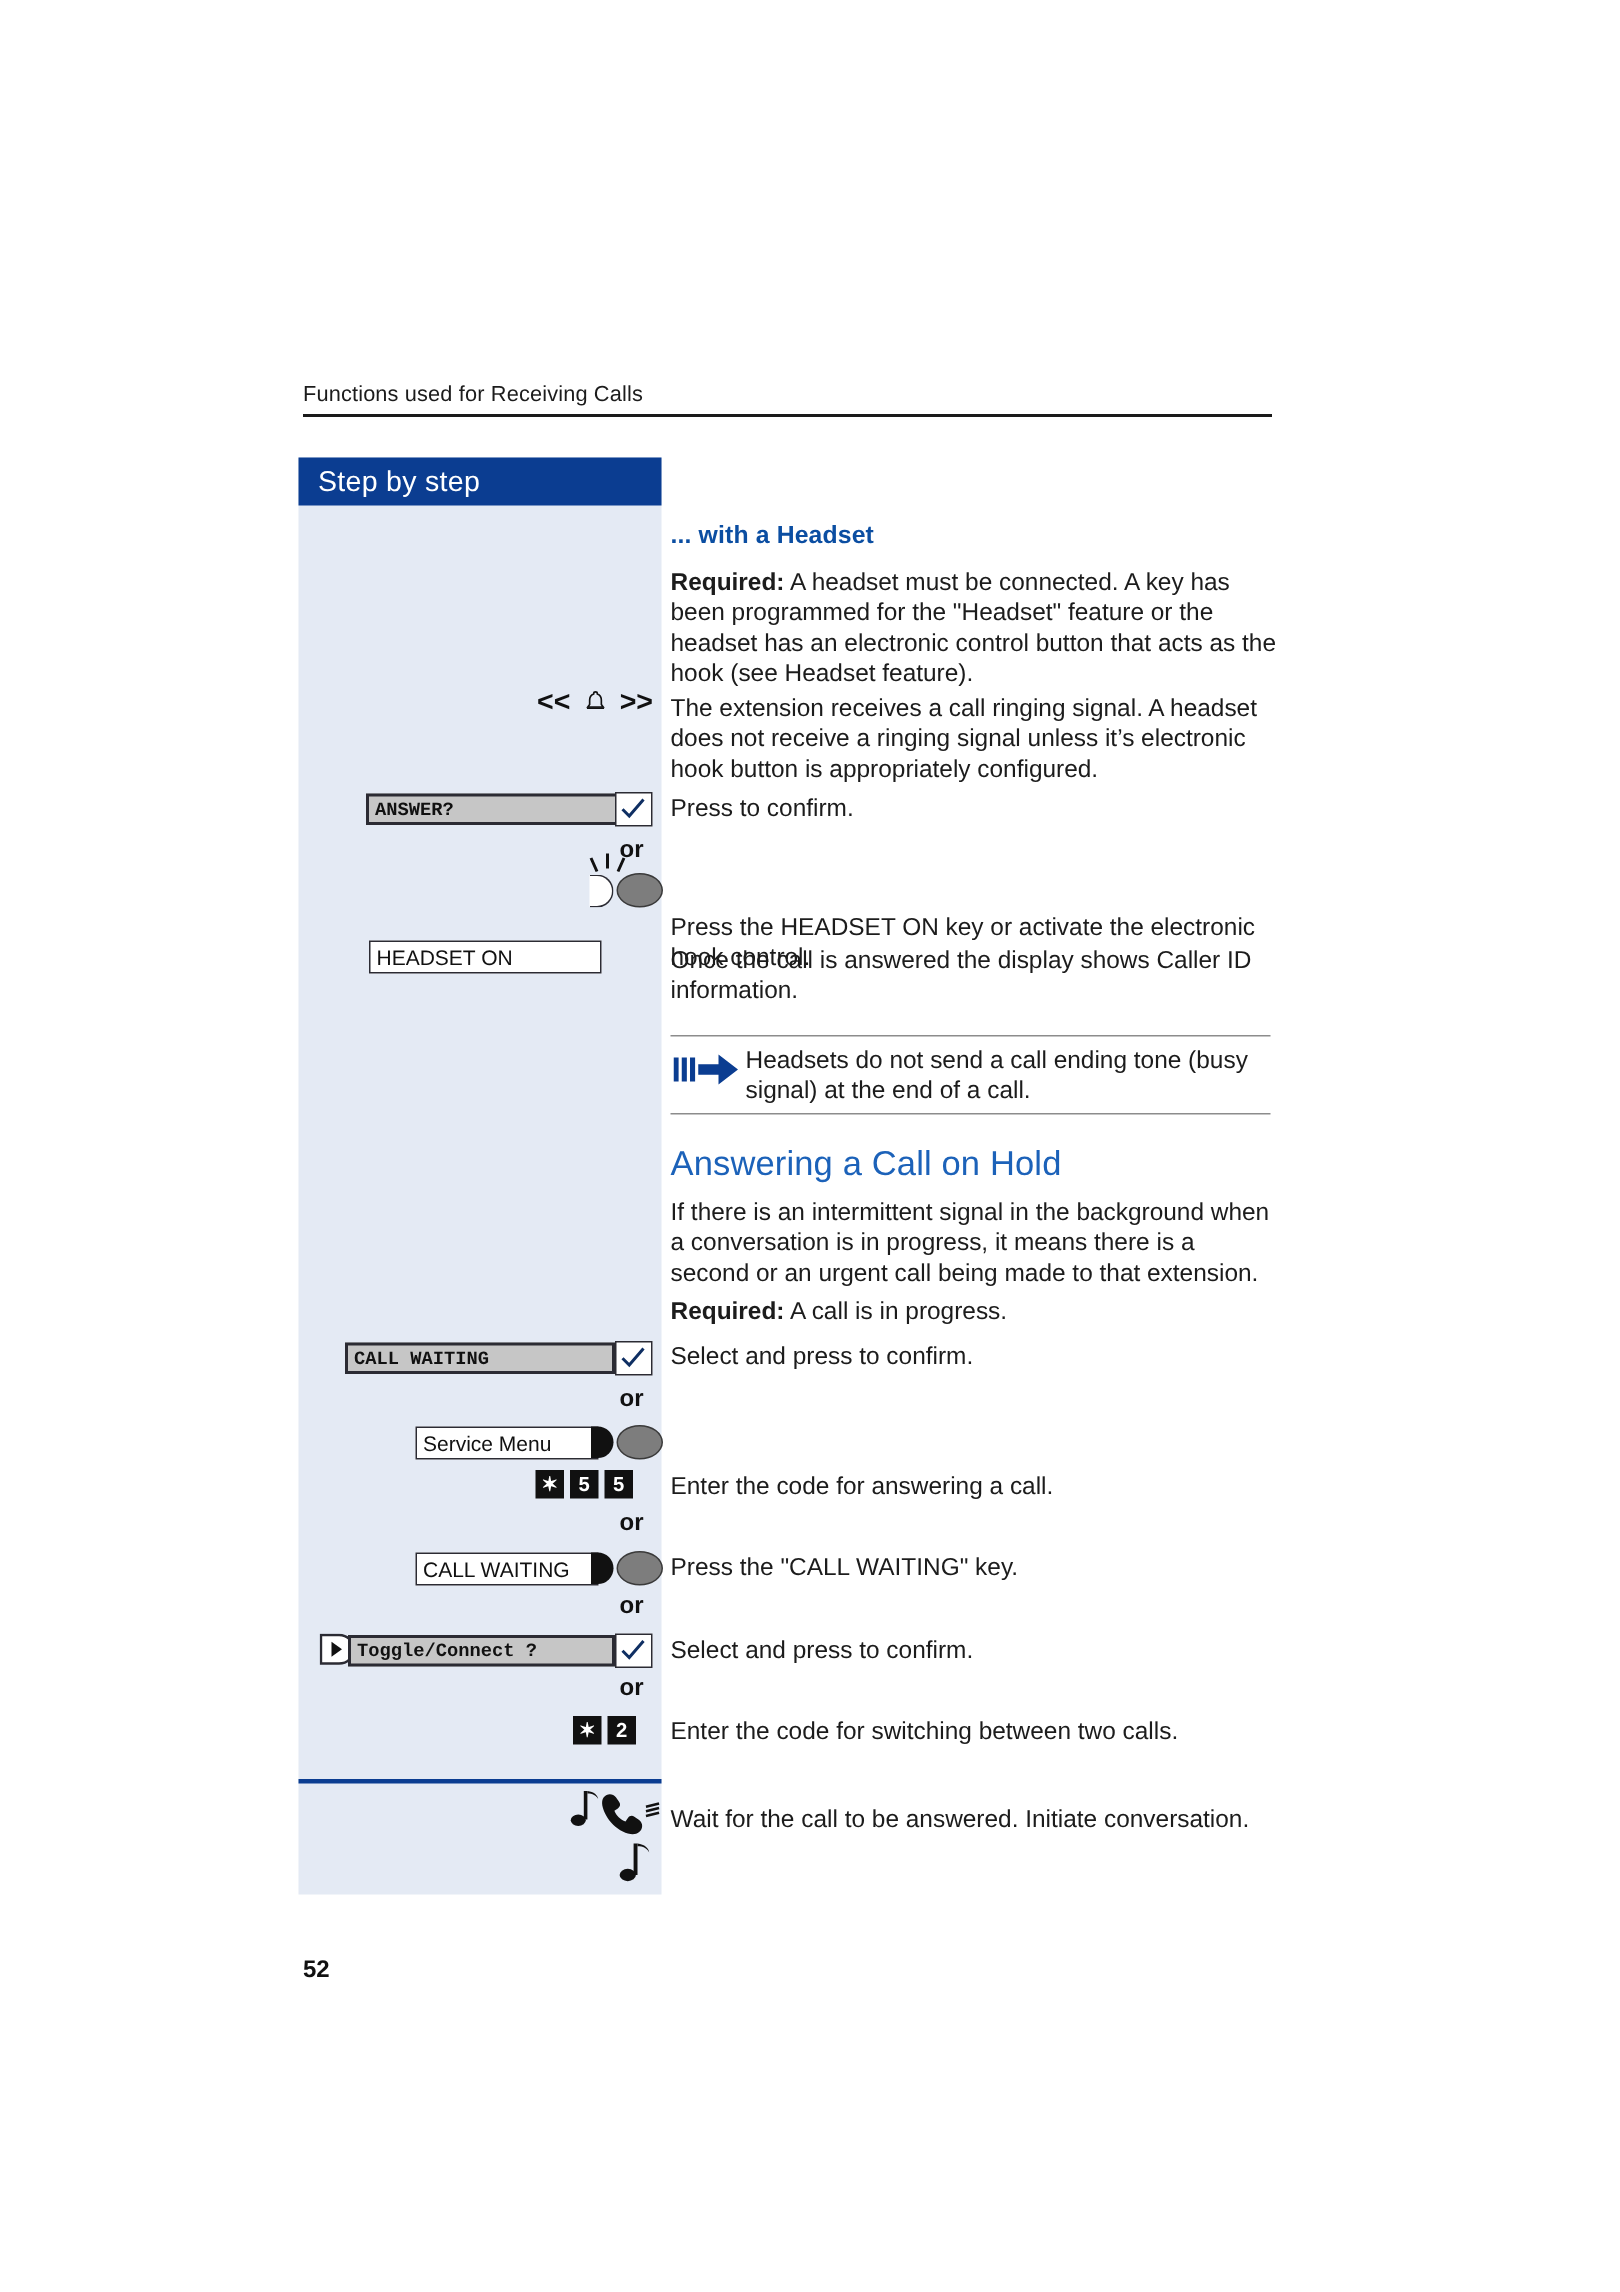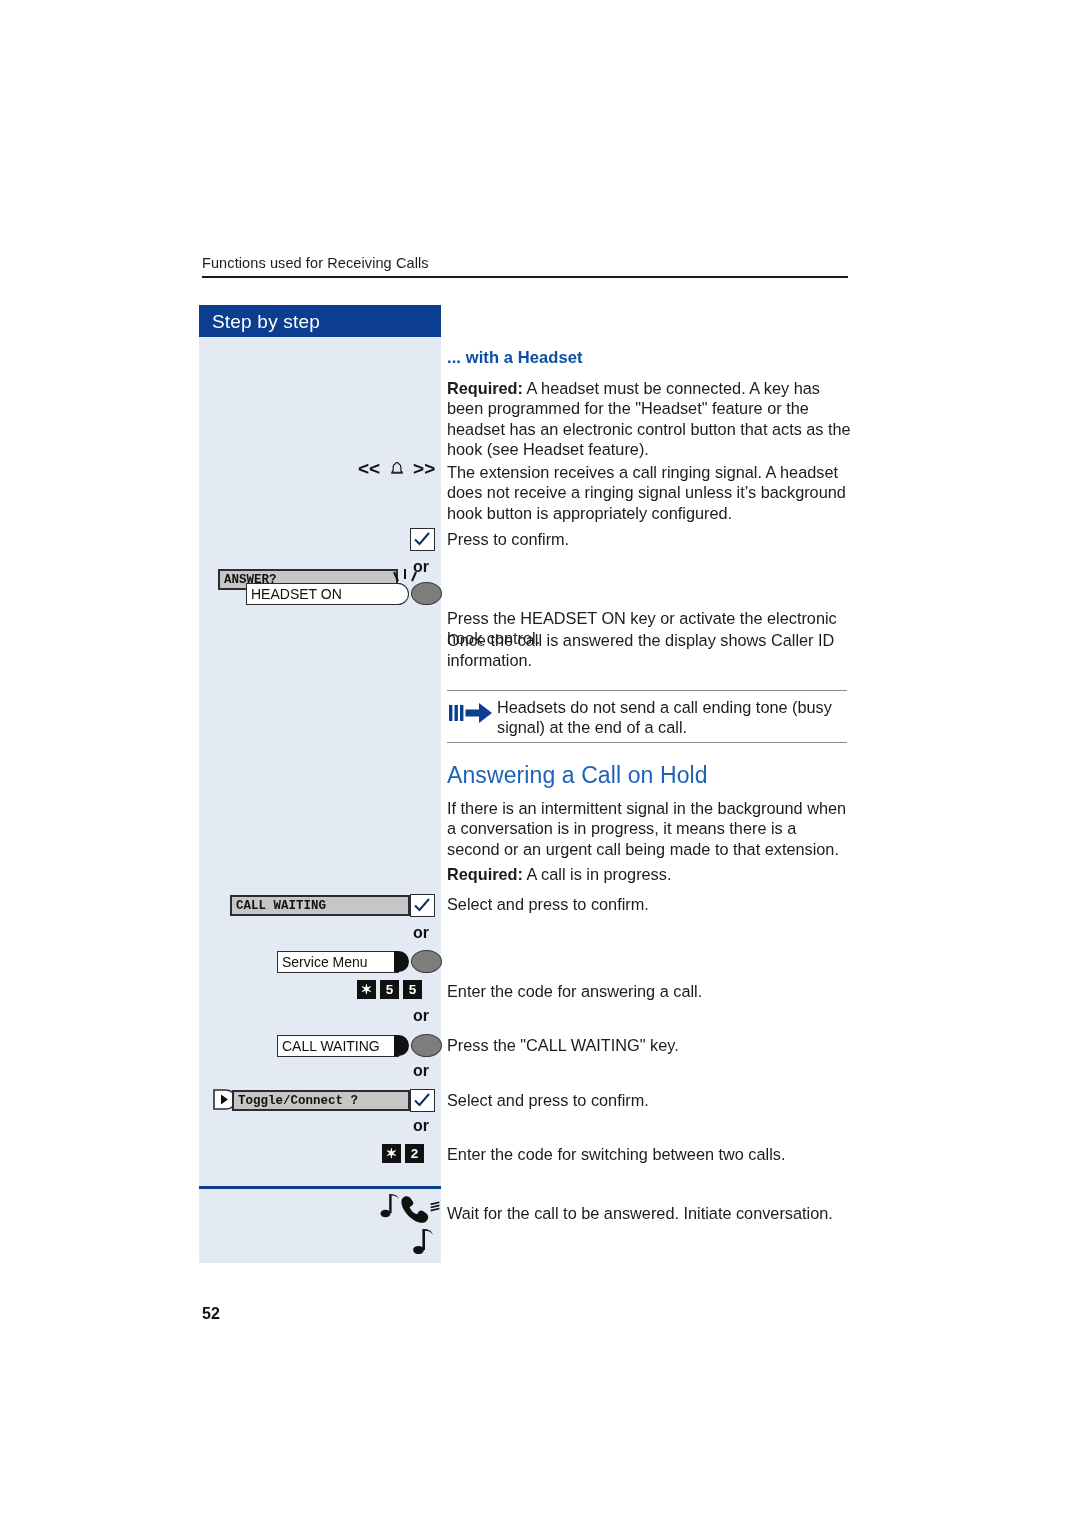--- a/index.html
+++ b/index.html
@@ -135,51 +135,51 @@
   <div class="sb-head">
     <span>Step by step</span>
   </div>
   <div class="sb-rule"></div>
   <div class="pagenum">52</div>
 
   <div class="col h2" style="top:348px;">... with a Headset</div>
 
   <p class="body col" style="top:378px;"><span class="b">Required:</span><span> A headset must be connected. A key has been programmed for the "Headset" feature or the headset has an electronic control button that acts as the hook (see Headset feature).</span></p>
 
-  <p class="body col" style="top:462px;">The extension receives a call ringing signal. A headset does not receive a ringing signal unless it’s background hook button is appropriately configured.</p>
+  <p class="body col" style="top:462px;">The extension receives a call ringing signal. A headset does not receive a ringing signal unless it’s electronic hook button is appropriately configured.</p>
 
   <p class="body col" style="top:529px;">Press to confirm.</p>
 
   <p class="body col" style="top:583px;margin-top:25px;">Press the HEADSET ON key or activate the electronic hook control.</p>
 
   <p class="body col" style="top:630px;">Once the call is answered the display shows Caller ID information.</p>
 
   <div class="w" style="left:358px;top:458px;">
     <span style="font-size:19px;font-weight:bold;color:#111;">&lt;&lt;</span>
     <svg width="20" height="20" viewBox="0 0 20 20" style="vertical-align:-4px;margin:0 2px;">
       <path d="M10 3.2c-.7 0-1.2.5-1.2 1.1 0 .1 0 .2 0 .3C7.2 5.2 6.1 6.8 6.1 8.6v3.1l-1.2 1.6h10.2l-1.2-1.6V8.6c0-1.8-1.1-3.4-2.7-4 0-.1 0-.2 0-.3 0-.6-.5-1.1-1.2-1.1z" fill="none" stroke="#111" stroke-width="1.1"></path>
       <path d="M4.3 14.1h11.4" stroke="#111" stroke-width="1.2" fill="none"></path>
     </svg>
     <span style="font-size:19px;font-weight:bold;color:#111;">&gt;&gt;</span>
   </div>
 
-  <div class="w" style="left:218px;top:529px;width:180px;margin-top:40px;">
+  <div class="w" style="left:244px;top:529px;width:180px;">
     <div class="dispbar" style="position:relative;width:180px;">
       <span>ANSWER?</span>
     </div>
   </div>
   <div class="w okkey" style="left:410px;top:528px;">
     <svg width="22" height="20" viewBox="0 0 22 20">
       <path d="M4 10.5 L8.5 15 L18 4" fill="none" stroke="#0f2f63" stroke-width="2"></path>
     </svg>
   </div>
   <div class="or" style="left:413px;top:558px;">or</div>
 
   <div class="w" style="left:246px;top:583px;width:155px;">
-    <div class="keylabel" style="position:relative;width:155px;">
+    <div class="keylabel" style="position:relative;width:155px;margin-top:44px;">
       <span>HEADSET ON</span>
     </div>
   </div>
   <div class="w" style="left:393px;top:583px;width:16px;height:22px;background:#fff;border:1.8px solid #2b2b33;border-left:none;border-radius:0 11px 11px 0;box-sizing:border-box;"></div>
   <svg class="w" style="left:392px;top:565px;" width="34" height="20" viewBox="0 0 34 20">
     <path d="M6 16 L2 7 M13 14 L13 4 M20 16 L24 7" stroke="#111" stroke-width="2" fill="none"></path>
   </svg>
   <div class="w keylamp" style="left:411px;top:582px;"></div>
 
   <div class="note-rule" style="top:690px;"></div>

